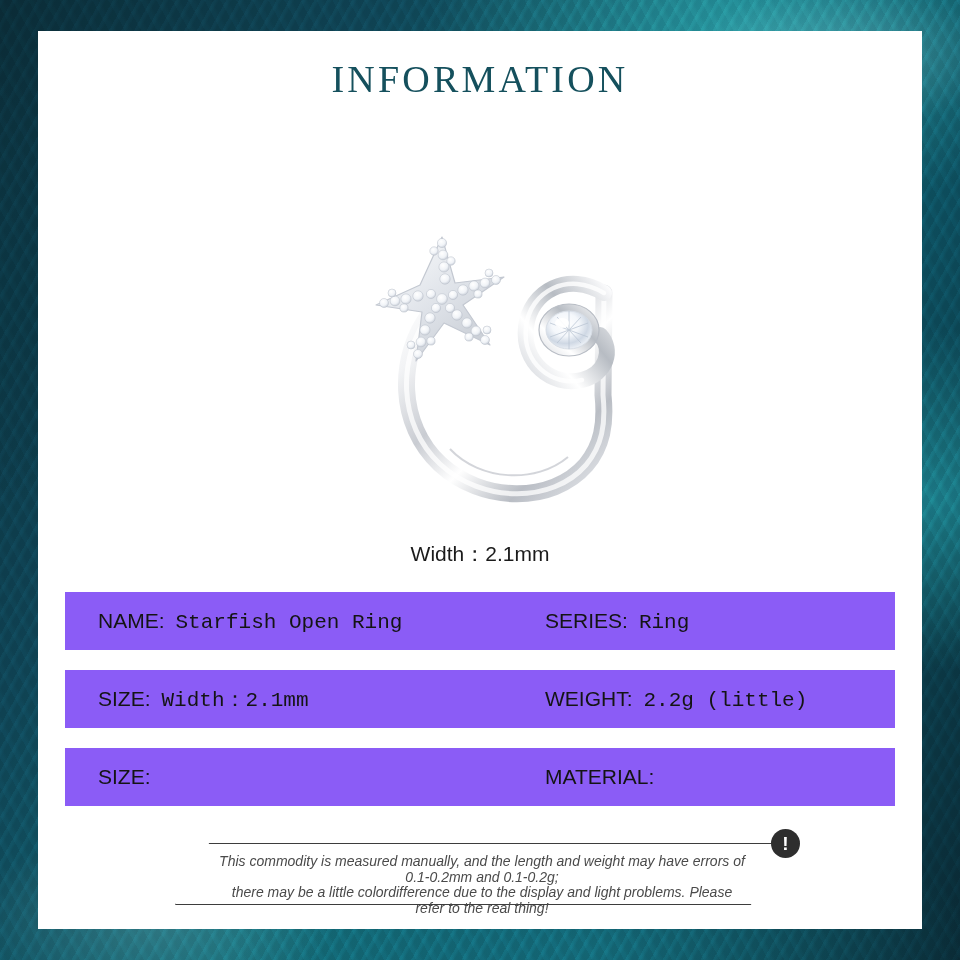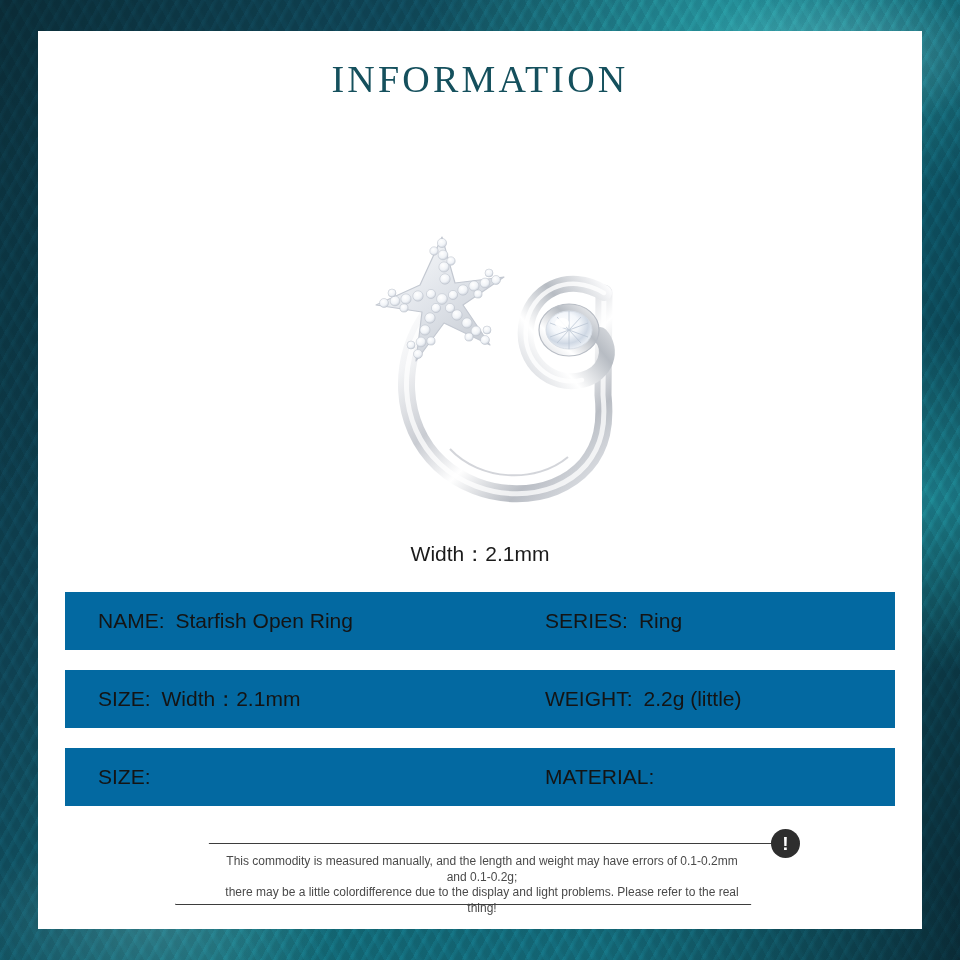--- a/index.html
+++ b/index.html
@@ -106,36 +106,36 @@
   
   .spec-rows {
     position: absolute;
     left: 27px;
     top: 561px;
     width: 830px;
   }
   .spec-row {
     position: relative;
     height: 58px;
-    background: #0369a1;
+    background: #8b5cf6;
     margin-bottom: 20px;
     display: flex;
     align-items: center;
   }
   .cell {
     display: flex;
     align-items: baseline;
     white-space: nowrap;
     color: #141414;
     font-size: 21px;
   }
   .cell.left  { position: absolute; left: 33px; }
   .cell.right { position: absolute; left: 447px; margin-left: 33px; }
   .cell .k { font-weight: 400; }
-  .cell .v { margin-left: 11px; }
+  .cell .v { margin-left: 11px; font-family: Liberation Mono, monospace; }
 
   
   .disclaimer-wrap {
     position: absolute;
     left: 137px;
     top: 812px;
     width: 610px;
     height: 62px;
   }
   .disclaimer-box {
@@ -152,23 +152,24 @@
     background: #ffffff;
     -webkit-clip-path: polygon(5.6% 0, 100% 0, 94.4% 100%, 0 100%);
     clip-path: polygon(5.6% 0, 100% 0, 94.4% 100%, 0 100%);
   }
   .disclaimer-text {
     position: absolute;
     left: 42px;
     top: 11px;
     width: 530px;
     text-align: center;
-    font-size: 12px;
+    font-size: 14px;
     line-height: 15.5px;
     color: #4a4a4a;
+    font-style: italic;
   }
   .alert-icon {
     position: absolute;
     left: 596px;
     top: -14px;
     width: 29px;
     height: 29px;
     border-radius: 50%;
     background: #2e2e2e;
     display: flex;

